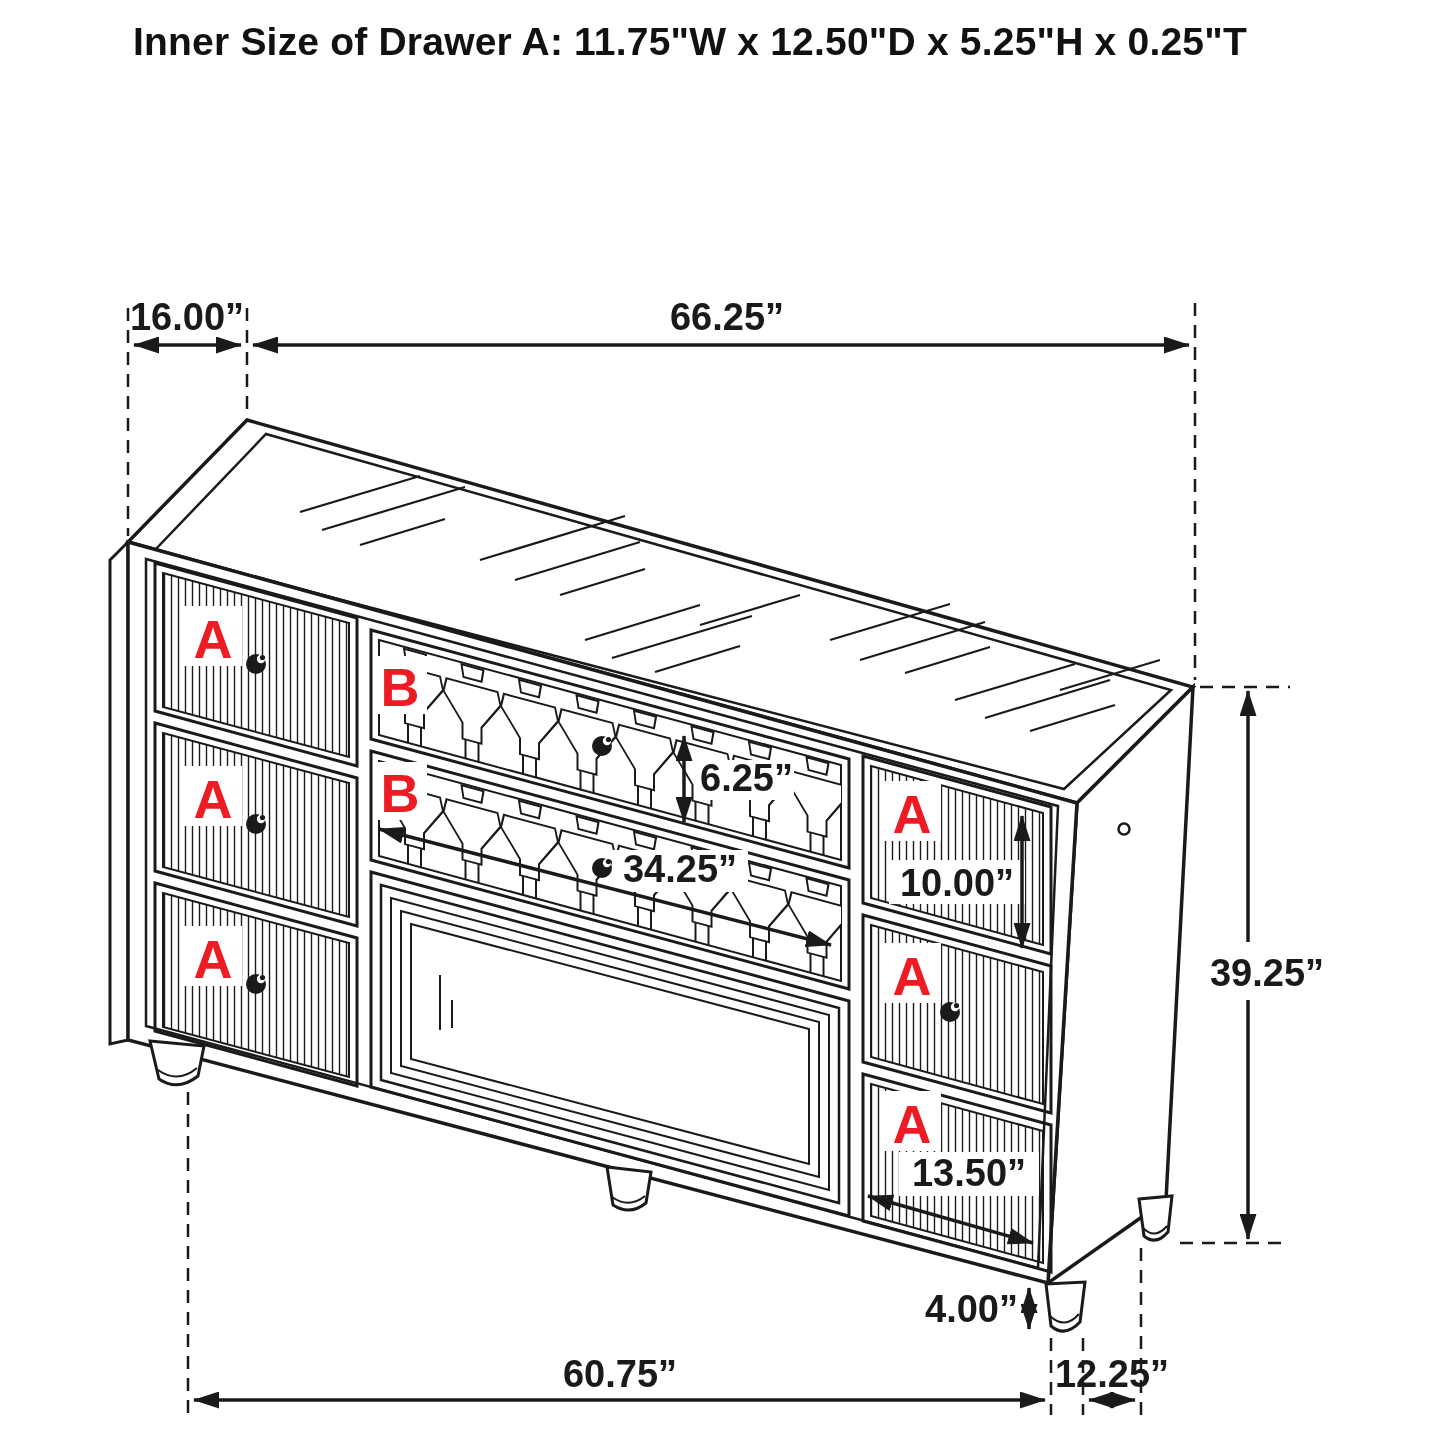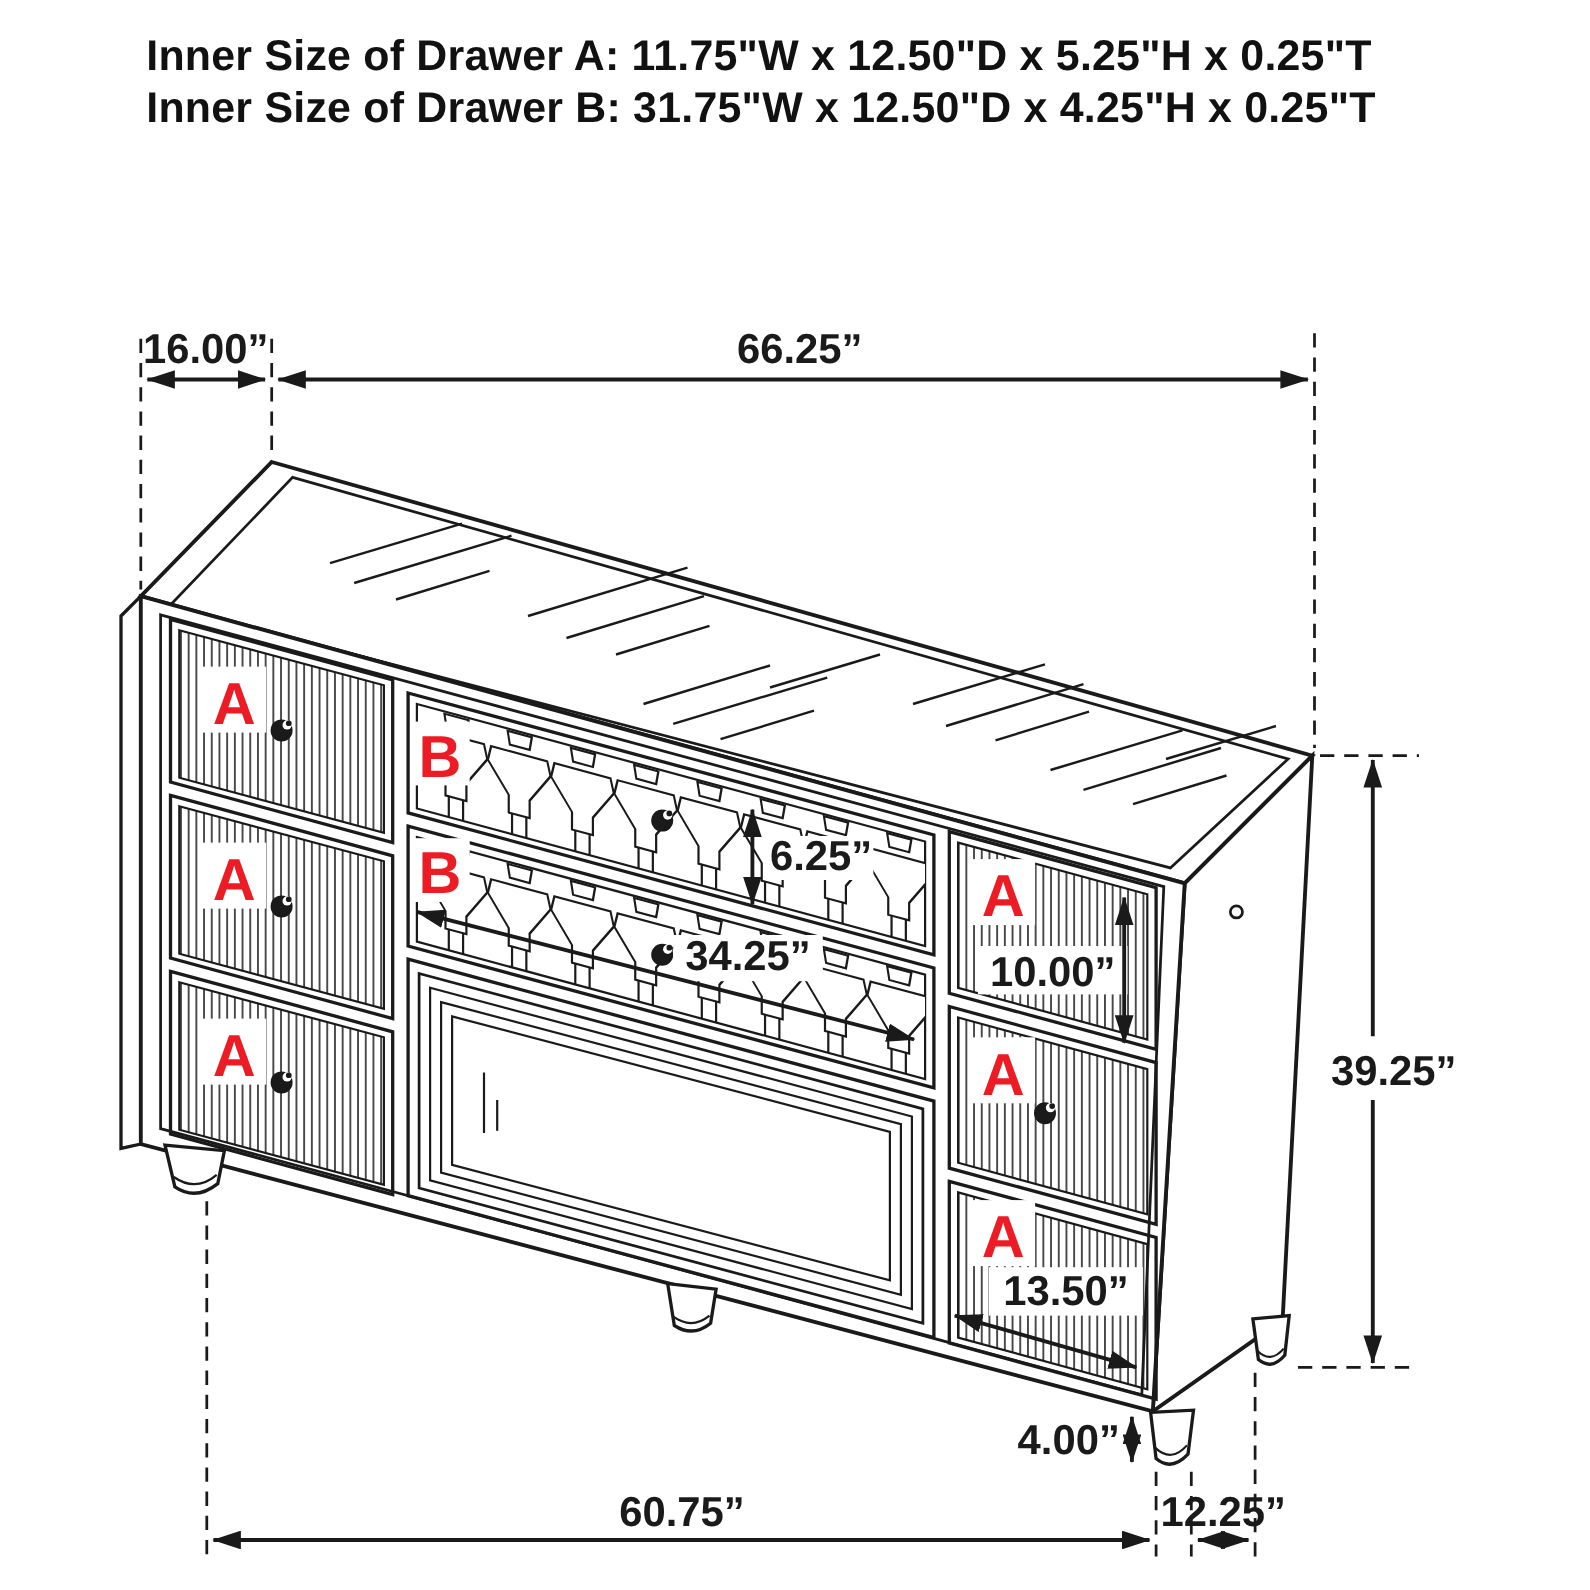--- a/index.html
+++ b/index.html
@@ -1,32 +1,31 @@
 <!DOCTYPE html>
 <html><head>
 <meta charset="utf-8">
 <style>
   html,body{margin:0;padding:0;background:#fff;}
   body{width:1445px;height:1445px;position:relative;font-family:"Liberation Sans",sans-serif;overflow:hidden;}
-  .title{position:absolute;left:133px;top:28px;font-size:39px;font-weight:bold;color:#111;line-height:47px;letter-spacing:.2px;white-space:nowrap;}
+  .title{position:absolute;left:133px;top:18px;font-size:39px;font-weight:bold;color:#111;line-height:47px;letter-spacing:.2px;white-space:nowrap;}
   svg{position:absolute;left:0;top:0;}
   .ln{stroke:#1a1a1a;fill:none;}
   .face{stroke:#1a1a1a;fill:#fff;}
   .dim{stroke:#1a1a1a;stroke-width:3.5;fill:none;}
   .dash{stroke:#1a1a1a;stroke-width:2.5;fill:none;stroke-dasharray:13 9;}
   .dimtxt{font-family:"Liberation Sans",sans-serif;font-size:38px;font-weight:bold;fill:#1a1a1a;}
   .red{font-family:"Liberation Sans",sans-serif;font-size:54px;font-weight:bold;fill:#ed1c24;}
   .bg{fill:#fff;stroke:none;}
 </style>
 </head>
 <body>
 
 <div class="title">
   <div>Inner Size of Drawer A: 11.75"W x 12.50"D x 5.25"H x 0.25"T</div>
-  <div>Inner Size of Drawer B: 31.75"W x 12.50"D x 4.25"H x 0.25"T</div>
 </div>
 
 <svg width="1445" height="1445" viewBox="0 0 1445 1445">
   <defs>
     <marker id="arr" markerUnits="userSpaceOnUse" markerWidth="26" markerHeight="17" refX="25" refY="8.5" orient="auto-start-reverse">
       <path d="M0,0 L26,8.5 L0,17 Z" fill="#1a1a1a"></path>
     </marker>
     <pattern id="stripes" width="7" height="12" patternUnits="userSpaceOnUse">
       <path d="M3.5,0 V12" stroke="#1a1a1a" stroke-width="1.4"></path>
     </pattern>

